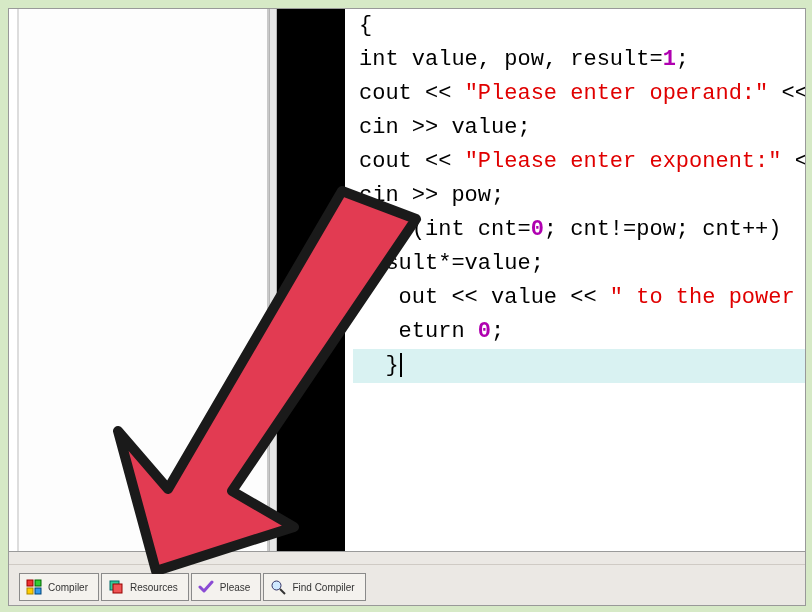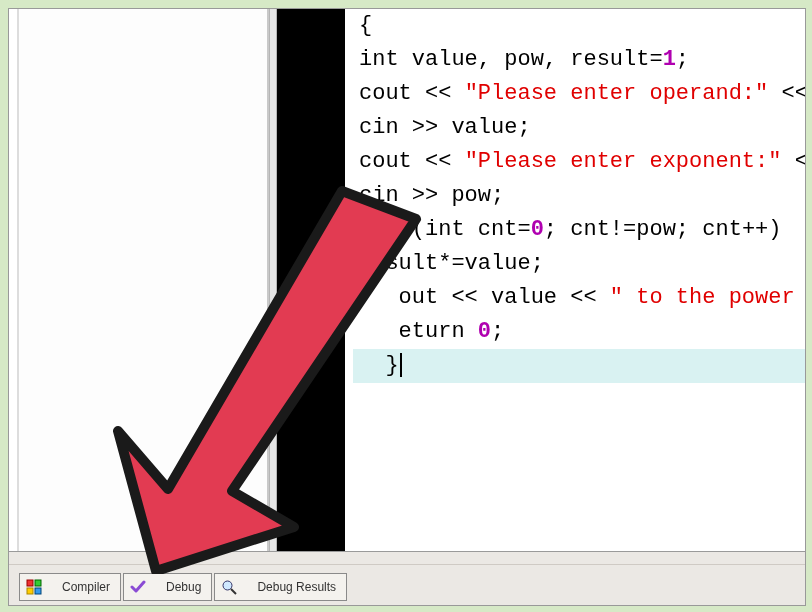--- a/index.html
+++ b/index.html
@@ -14,21 +14,21 @@
   .code{position:absolute;left:68px;right:0;top:0;bottom:0;background:#fff;font-family:"Courier New",Courier,monospace;font-size:22px;line-height:34px;white-space:pre;padding-left:8px;color:#000;}
   .code .kw{font-weight:normal;}
   .code .num{color:#b000b0;font-weight:bold;}
   .code .str{color:#e00000;}
   .code .line{display:block;height:34px;padding-left:6px;}
   .code .cursor-line{background:#d9f2f2;}
   .caret{display:inline-block;width:0;height:24px;border-left:2px solid #000;vertical-align:middle;margin-left:1px;}
   
   .tabbar{position:absolute;left:0;right:0;bottom:0;height:53px;background:#ebe8e4;border-top:1px solid #9a9a9a;}
   .tabbar-inner{position:absolute;left:0;right:0;bottom:0;height:36px;border-top:1px solid #cfcac4;display:flex;align-items:flex-end;padding:0 6px 4px 10px;gap:2px;}
-  .tab{display:flex;align-items:center;height:26px;padding:0 10px 0 6px;border:1px solid #8a8a8a;border-bottom:1px solid #8a8a8a;background:#f4f2ee;font-size:12px;color:#333;cursor:pointer;gap:20px;white-space:nowrap;}
+  .tab{display:flex;align-items:center;height:26px;padding:0 10px 0 6px;border:1px solid #8a8a8a;border-bottom:1px solid #8a8a8a;background:#f4f2ee;font-size:10px;color:#333;cursor:pointer;gap:6px;white-space:nowrap;}
   .tab .ic{width:16px;height:16px;display:inline-flex;align-items:center;justify-content:center;}
   
   .arrow-wrap{position:absolute;left:95px;top:170px;width:340px;height:395px;pointer-events:none;}
   .arrow-wrap svg{width:100%;height:100%;}
   
   .ic svg{display:block;}
 </style>
 </head>
 <body>
 
@@ -53,33 +53,42 @@
               <rect x="9" y="1" width="6" height="6" fill="#3c3" stroke="#060"></rect>
               <rect x="1" y="9" width="6" height="6" fill="#fc0" stroke="#a80"></rect>
               <rect x="9" y="9" width="6" height="6" fill="#39e" stroke="#047"></rect>
             </svg>
           </span>
           <span>Compiler</span>
         </div>
         <div class="tab">
           <span class="ic">
             <svg width="16" height="16">
+              <rect x="2" y="2" width="9" height="9" fill="#3c9" stroke="#066"></rect>
+              <rect x="5" y="5" width="9" height="9" fill="#e55" stroke="#900"></rect>
+            </svg>
+          </span>
+          <span>Resources</span>
+        </div>
+        <div class="tab">
+          <span class="ic">
+            <svg width="16" height="16">
               <path d="M2 8 L6 12 L14 3" fill="none" stroke="#8a4bd4" stroke-width="3" stroke-linecap="round" stroke-linejoin="round"></path>
             </svg>
           </span>
-          <span>Debug</span>
+          <span>Please</span>
         </div>
         <div class="tab">
           <span class="ic">
             <svg width="16" height="16">
               <circle cx="6.5" cy="6.5" r="4.5" fill="#cfe8ff" stroke="#336"></circle>
               <line x1="10" y1="10" x2="15" y2="15" stroke="#333" stroke-width="2"></line>
             </svg>
           </span>
-          <span>Debug Results</span>
+          <span>Find Compiler</span>
         </div>
       </div>
   </div>
 
   <div class="arrow-wrap">
     <svg viewBox="0 0 340 395">
       <path d="M 238 12
                L 64 310
                L 14 252
                L 52 392

